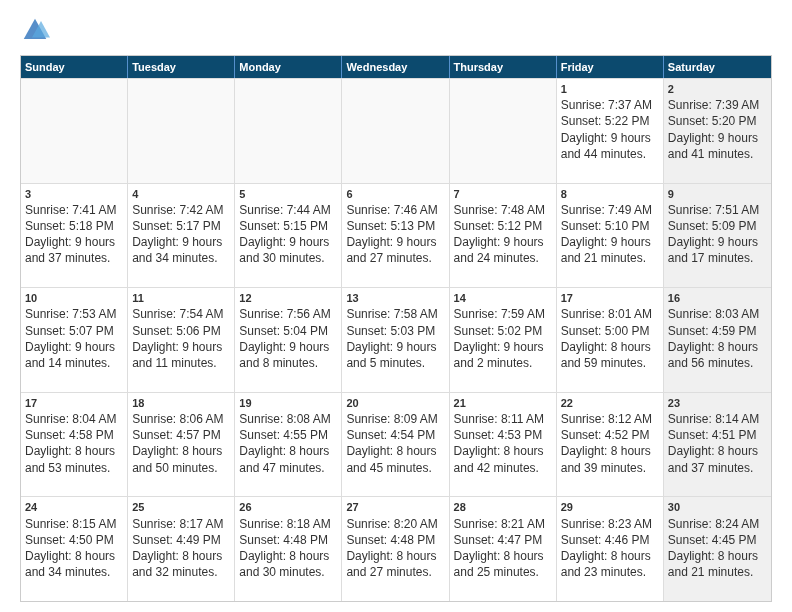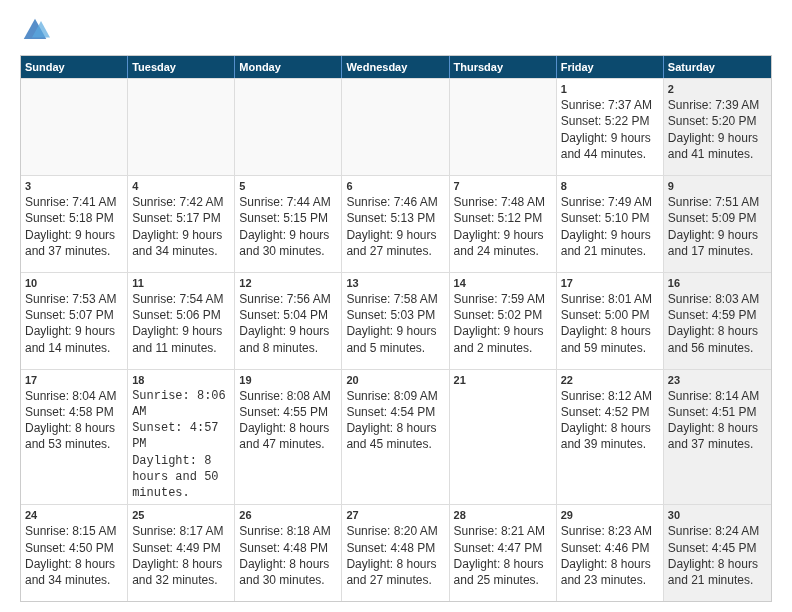--- a/index.html
+++ b/index.html
@@ -250,38 +250,41 @@
         </div>
         <div class="cal-row">
           <div class="cal-cell">
             <span class="day-num">17</span>
             <div class="cal-cell-text" style="white-space: pre-line;">Sunrise: 8:04 AM
 Sunset: 4:58 PM
 Daylight: 8 hours and 53 minutes.</div>
           </div>
           <div class="cal-cell">
             <span class="day-num">18</span>
-            <div class="cal-cell-text" style="white-space: pre-line; font-family: Liberation Mono, monospace;">Sunrise: 8:06 AM
+            <div class="cal-cell-text" style="white-space: pre-line;">Sunrise: 8:06 AM
 Sunset: 4:57 PM
 Daylight: 8 hours and 50 minutes.</div>
           </div>
           <div class="cal-cell">
             <span class="day-num">19</span>
             <div class="cal-cell-text" style="white-space: pre-line;">Sunrise: 8:08 AM
 Sunset: 4:55 PM
 Daylight: 8 hours and 47 minutes.</div>
           </div>
           <div class="cal-cell">
             <span class="day-num">20</span>
             <div class="cal-cell-text" style="white-space: pre-line;">Sunrise: 8:09 AM
 Sunset: 4:54 PM
 Daylight: 8 hours and 45 minutes.</div>
           </div>
           <div class="cal-cell">
             <span class="day-num">21</span>
+            <div class="cal-cell-text" style="white-space: pre-line;">Sunrise: 8:11 AM
+Sunset: 4:53 PM
+Daylight: 8 hours and 42 minutes.</div>
           </div>
           <div class="cal-cell">
             <span class="day-num">22</span>
             <div class="cal-cell-text" style="white-space: pre-line;">Sunrise: 8:12 AM
 Sunset: 4:52 PM
 Daylight: 8 hours and 39 minutes.</div>
           </div>
           <div class="cal-cell shaded">
             <span class="day-num">23</span>
             <div class="cal-cell-text" style="white-space: pre-line;">Sunrise: 8:14 AM

